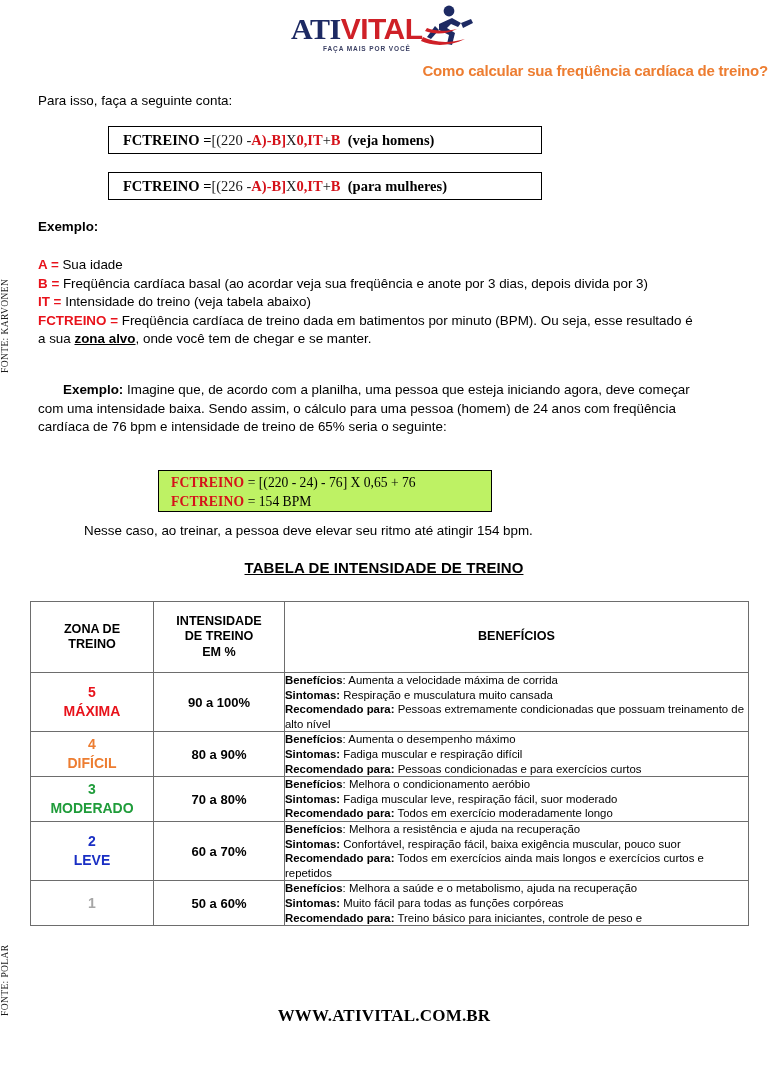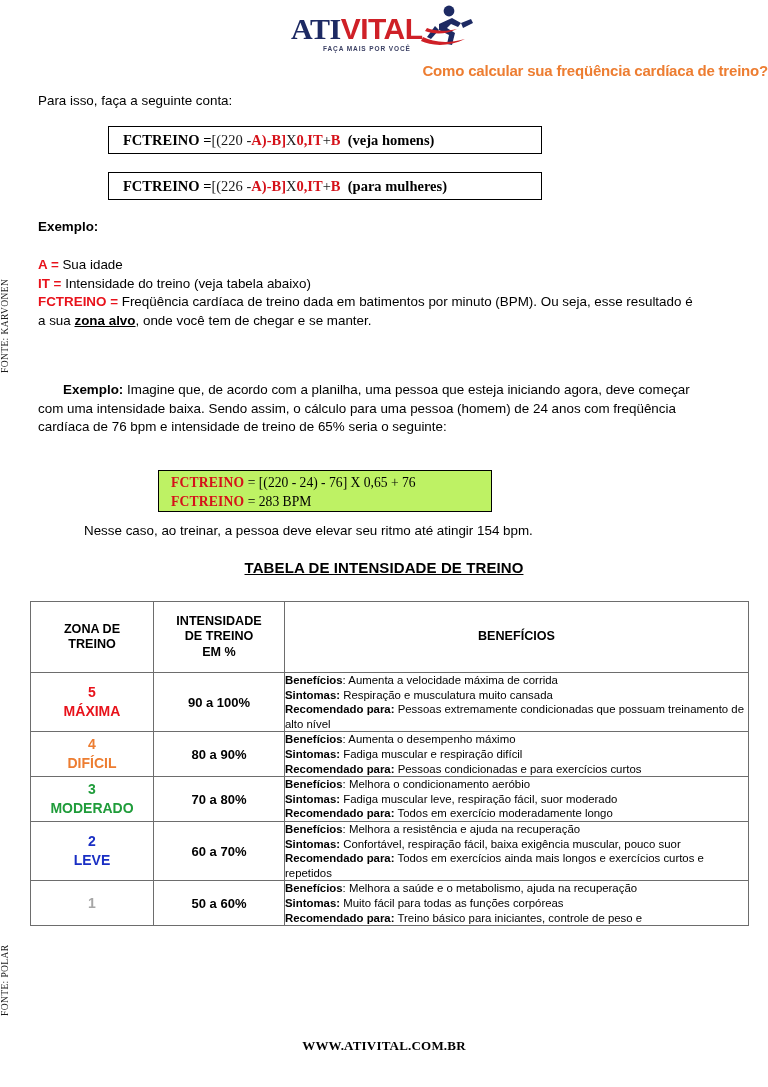--- a/index.html
+++ b/index.html
@@ -248,23 +248,22 @@
   .z2 { color: #1a2fc4; }
   .z1 { color: #a6a6a6; }
 
   
   #footer-url {
     position: absolute;
     top: 1006px; left: 0; width: 768px;
     text-align: center;
     font-family: "Liberation Serif", serif;
     font-weight: bold;
-    font-size: 13px;
+    font-size: 17px;
     letter-spacing: 0.2px;
-    margin-top: 32px;
   }
 </style>
 </head>
 <body>
 
 <div class="side-label" id="side-karvonen">FONTE: KARVONEN</div>
 <div class="side-label" id="side-polar">FONTE: POLAR</div>
 
 <div class="logo-wrap">
   <div class="logo">
@@ -295,37 +294,40 @@
   <span class="fx-black">FCTREINO</span>&nbsp;<span class="fx-black">=</span><span class="fx-plain">[(226 - </span><span class="fx-red">A)</span><span class="fx-red"> - </span><span class="fx-red">B]</span><span class="fx-plain"> X </span><span class="fx-red">0,IT</span><span class="fx-plain"> + </span><span class="fx-red">B</span>&nbsp;&nbsp;<span class="fx-black">(para mulheres)</span>
 </div>
 
 <div id="legend-heading">Exemplo:</div>
 
 <div id="legend-list">
   <div>
     <span class="legend-key">A  =</span><span> Sua idade</span>
   </div>
   <div>
+    <span class="legend-key">B  =</span><span> Freqüência cardíaca basal (ao acordar veja sua freqüência e anote por 3 dias, depois divida por 3)</span>
+  </div>
+  <div>
     <span class="legend-key">IT  =</span><span> Intensidade do treino (veja tabela abaixo)</span>
   </div>
   <div>
     <span class="legend-key">FCTREINO =</span><span> Freqüência cardíaca de treino dada em batimentos por minuto (BPM). Ou seja, esse resultado é a sua </span><span class="u-bold-underline">zona alvo</span><span>, onde você tem de chegar e se manter.</span>
   </div>
 </div>
 
 <div id="example-block">
   <b>Exemplo:</b><span> Imagine que, de acordo com a planilha, uma pessoa que esteja iniciando agora, deve começar com uma intensidade baixa. Sendo assim, o cálculo para uma pessoa (homem) de 24 anos com freqüência cardíaca de 76 bpm e intensidade de treino de 65% seria o seguinte:</span>
 </div>
 
 <div id="example-formula">
   <div>
     <span class="fc">FCTREINO</span><span> =  [(220  -  24)  -  76] X  0,65  + 76</span>
   </div>
   <div>
-    <span class="fc">FCTREINO</span><span> =  283 BPM</span>
+    <span class="fc">FCTREINO</span><span> =  154 BPM</span>
   </div>
 </div>
 
 <div id="conclusion-line">Nesse caso, ao treinar, a pessoa deve elevar seu ritmo até atingir 154 bpm.</div>
 
 <div id="table-title">TABELA DE INTENSIDADE DE TREINO</div>
 
 <table id="intensity-table">
   <colgroup>
     <col class="col-zone">

